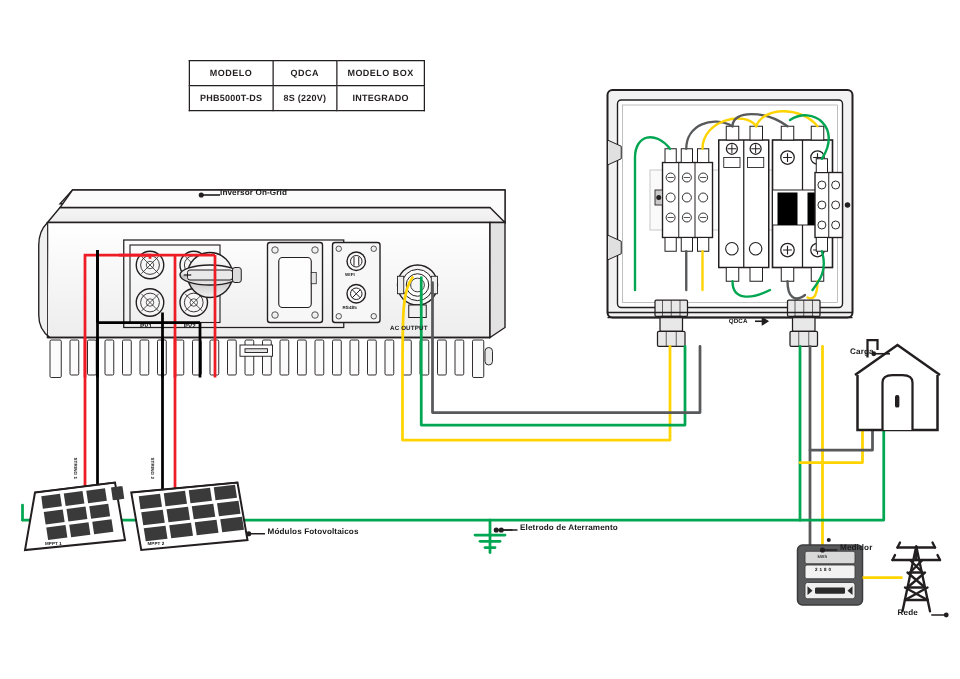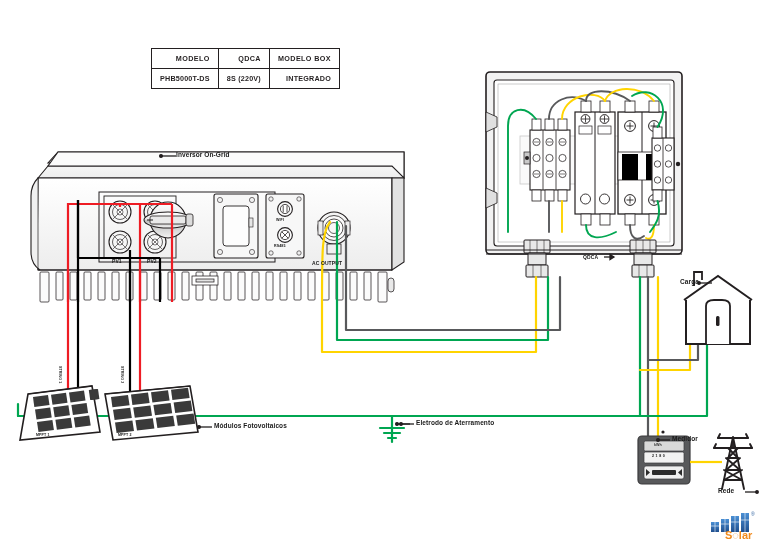--- a/index.html
+++ b/index.html
@@ -30,21 +30,21 @@
   
   #spec-table {
     position: absolute;
     left: 151px; top: 48px;
     border-collapse: collapse;
     background: #fff;
   }
   #spec-table td, #spec-table th {
     border: 1.1px solid #231f20;
     padding: 5px 8px;
-    text-align: right;
+    text-align: center;
     font-size: 7.2px;
     font-family: "Liberation Sans", sans-serif;
     color: #231f20;
   }
   #spec-table th { font-weight: 700; letter-spacing: .4px; }
   #spec-table td { font-weight: 600; letter-spacing: .2px; margin-top: 25px; }
   
   #logo { position: absolute; left: 709px; top: 508px; width: 56px; height: 32px; }
   .lg-text {
     font-family: "Liberation Sans", sans-serif;
@@ -599,32 +599,14 @@
 
   <div class="lbl lbl-tiny" style="left:36px; top:433px;">MPPT 1</div>
   <div class="lbl lbl-tiny" style="left:118px; top:433px;">MPPT 2</div>
 
   <div class="lbl lbl-tiny" style="left:62px; top:366px; transform:rotate(90deg); transform-origin:left top;">STRING 1</div>
   <div class="lbl lbl-tiny" style="left:124px; top:366px; transform:rotate(90deg); transform-origin:left top;">STRING 2</div>
 
   <div class="lbl lbl-tiny" style="left:654px; top:443px; color:#333;">kWh</div>
   <div class="lbl lbl-tiny" style="left:652px; top:454px; color:#111; letter-spacing:1.6px;">2180</div>
 
-  <div id="logo">
-    <svg width="56" height="32" viewBox="0 0 56 32">
-      <g>
-        <path d="M2 14 L10 14 L10 24 L2 24 Z" fill="url(#logoBlue)"></path>
-        <path d="M12 11 L20 11 L20 24 L12 24 Z" fill="url(#logoBlue)"></path>
-        <path d="M22 8 L30 8 L30 24 L22 24 Z" fill="url(#logoBlue)"></path>
-        <path d="M32 5 L40 5 L40 24 L32 24 Z" fill="url(#logoBlue)"></path>
-        <g stroke="#ffffff" stroke-width=".7" opacity=".85">
-          <path d="M2 18 L10 18 M6 14 L6 24"></path>
-          <path d="M12 16 L20 16 M16 11 L16 24"></path>
-          <path d="M22 14 L30 14 M26 8 L26 24"></path>
-          <path d="M32 12 L40 12 M36 5 L36 24"></path>
-        </g>
-      </g>
-      <text class="reg" x="42" y="8">®</text>
-      <text class="lg-text" x="16" y="31">S◌lar</text>
-    </svg>
-  </div>
 
 </div>
 
 </body></html>

